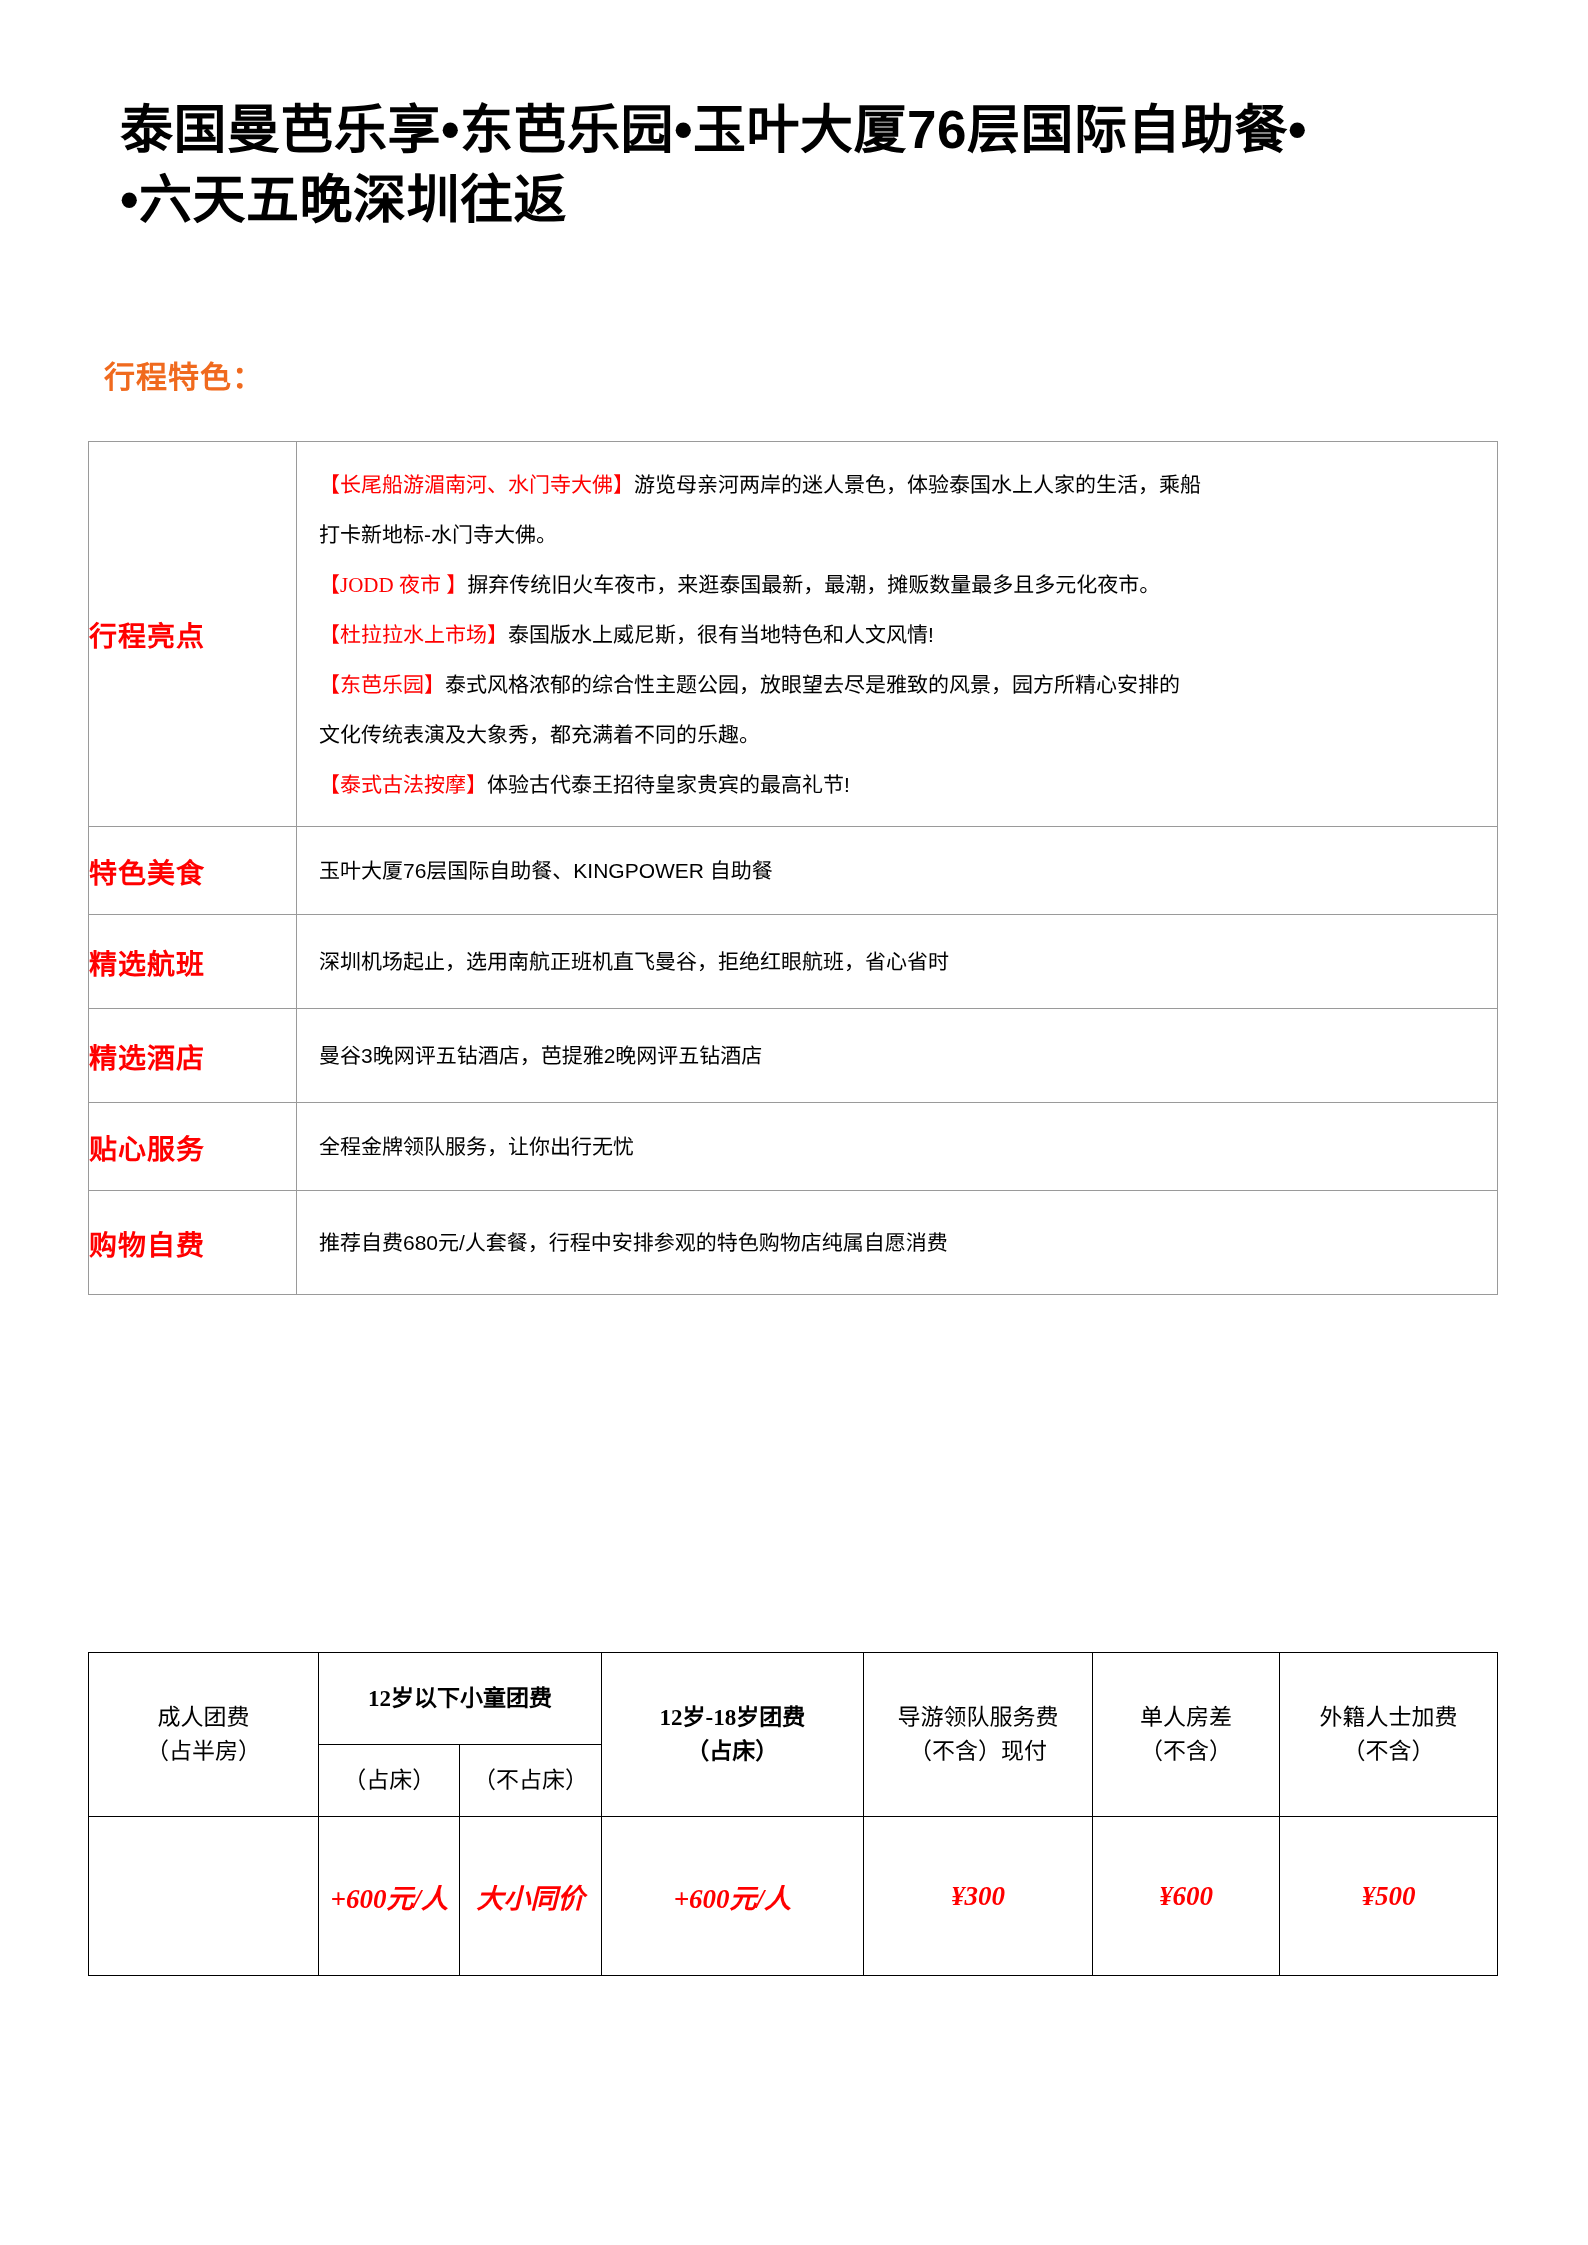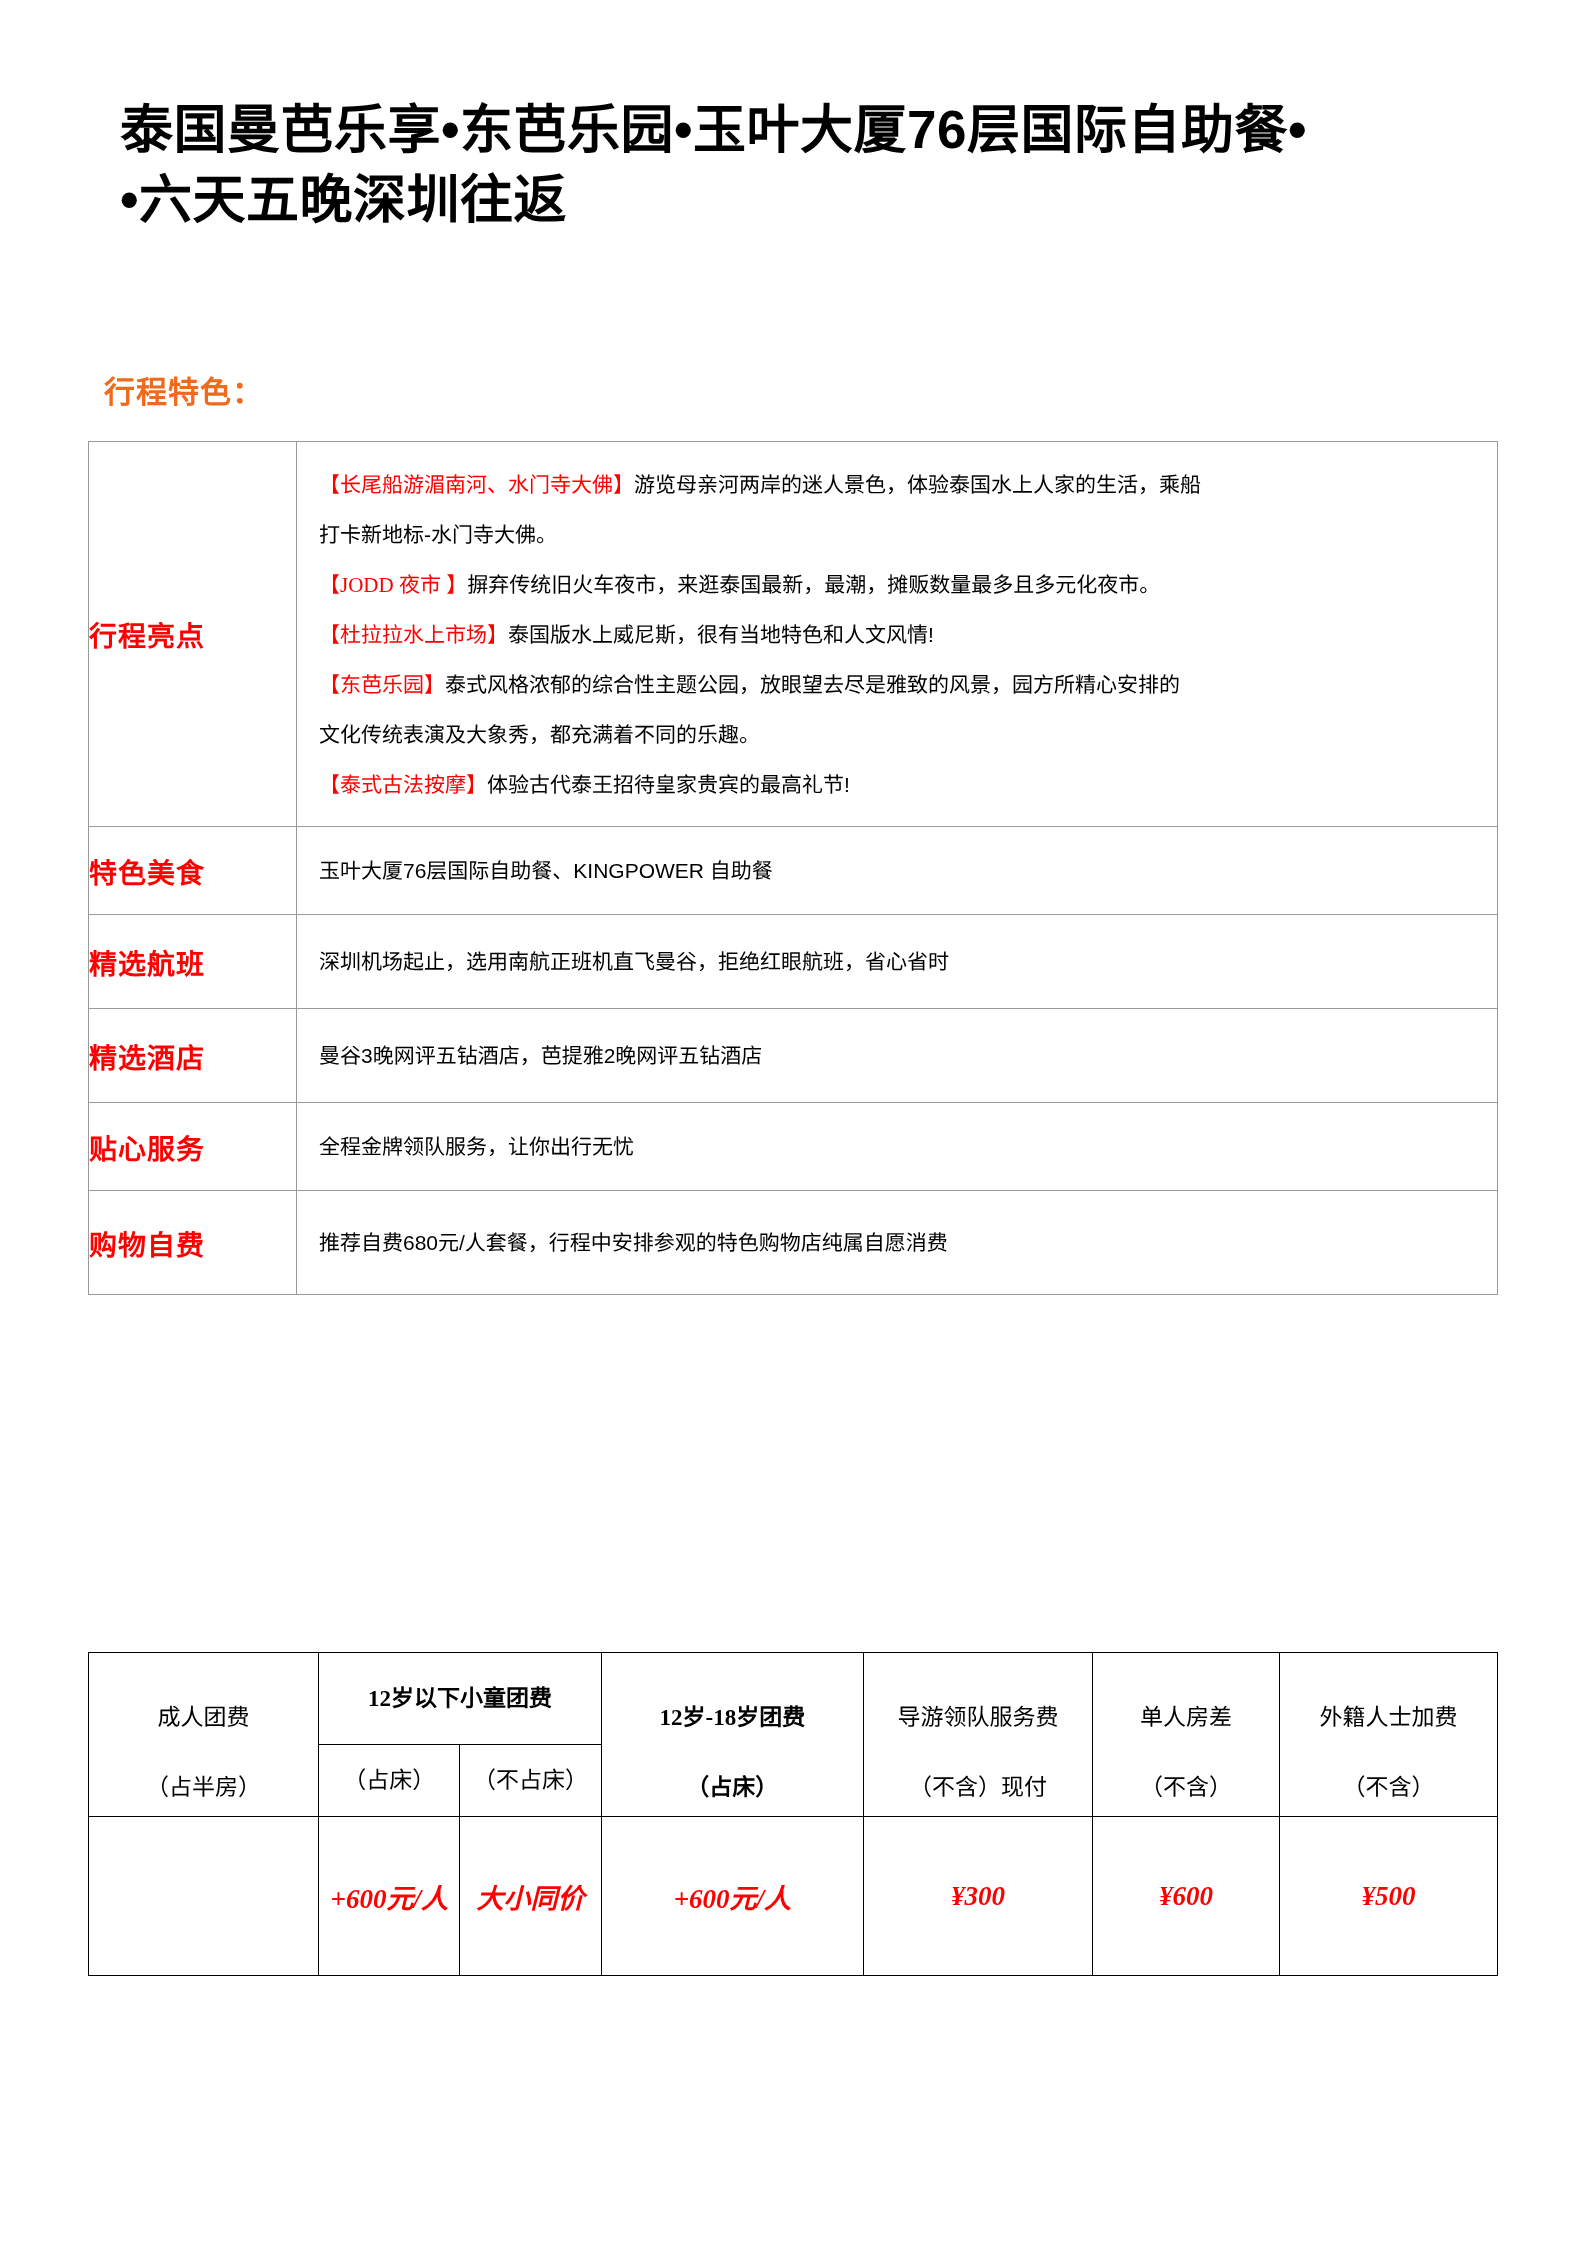--- a/index.html
+++ b/index.html
@@ -42,21 +42,21 @@
     width: 1348px;
   }
   .title-line-2 {
     margin-top: 2px;
   }
 
   
   .section-heading {
     position: absolute;
     left: 104px;
-    top: 373px;
+    top: 358px;
     font-size: 31px;
     font-weight: 700;
     color: #F06A1E;
     letter-spacing: 1px;
     line-height: 40px;
   }
 
   
   .feature-table {
     position: absolute;
@@ -142,21 +142,21 @@
   }
   .price-table .head-row-tall { height: 92px; }
   .price-table .head-row-short { height: 72px; }
   .col-adult   { width: 207px; }
   .col-child-a { width: 127px; }
   .col-child-b { width: 127px; }
   .col-teen    { width: 236px; }
   .col-guide   { width: 206px; }
   .col-single  { width: 168px; }
   .col-foreign { width: 196px; }
-  .nowrap { white-space: nowrap; margin-top: 36px; }
+  .nowrap { white-space: nowrap; }
 </style>
 </head>
 <body>
 
 <div class="page">
 
   <div class="title-block">
     <h1 class="doc-title">泰国曼芭乐享•东芭乐园•玉叶大厦76层国际自助餐•</h1>
     <h1 class="doc-title title-line-2">•六天五晚深圳往返</h1>
   </div>

